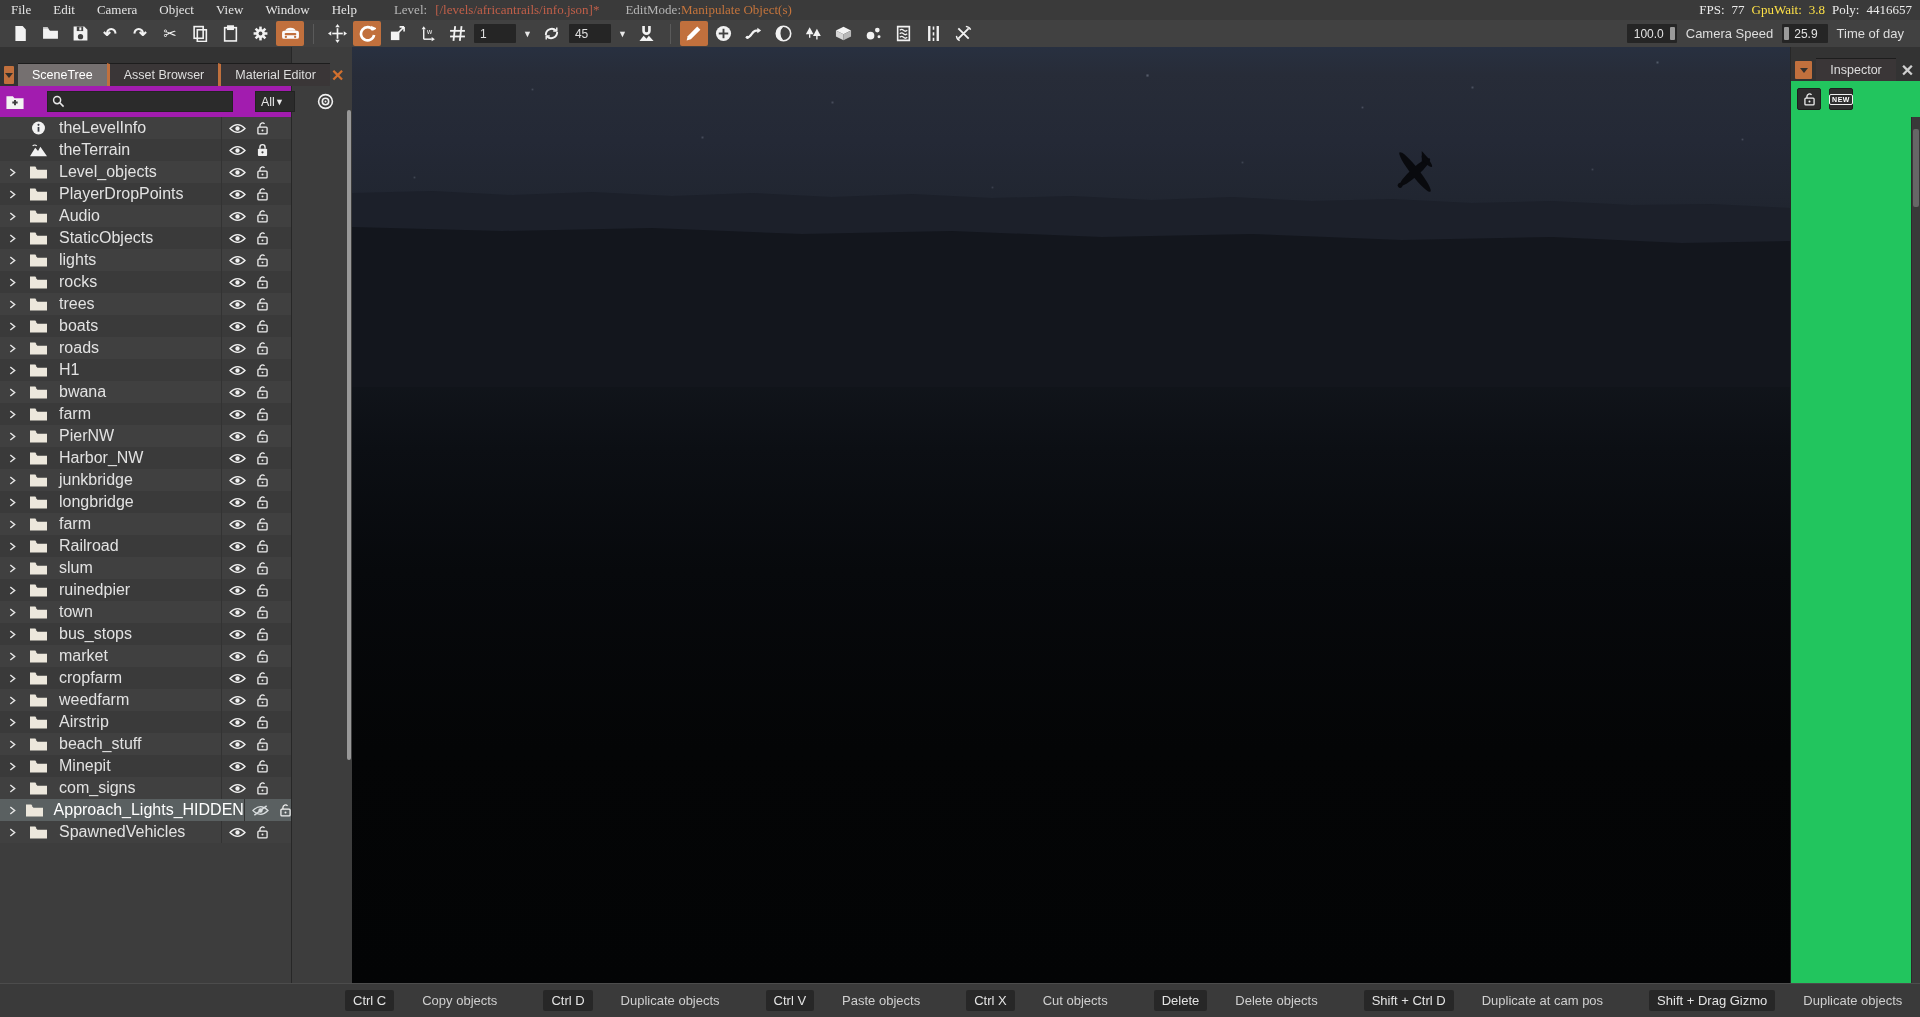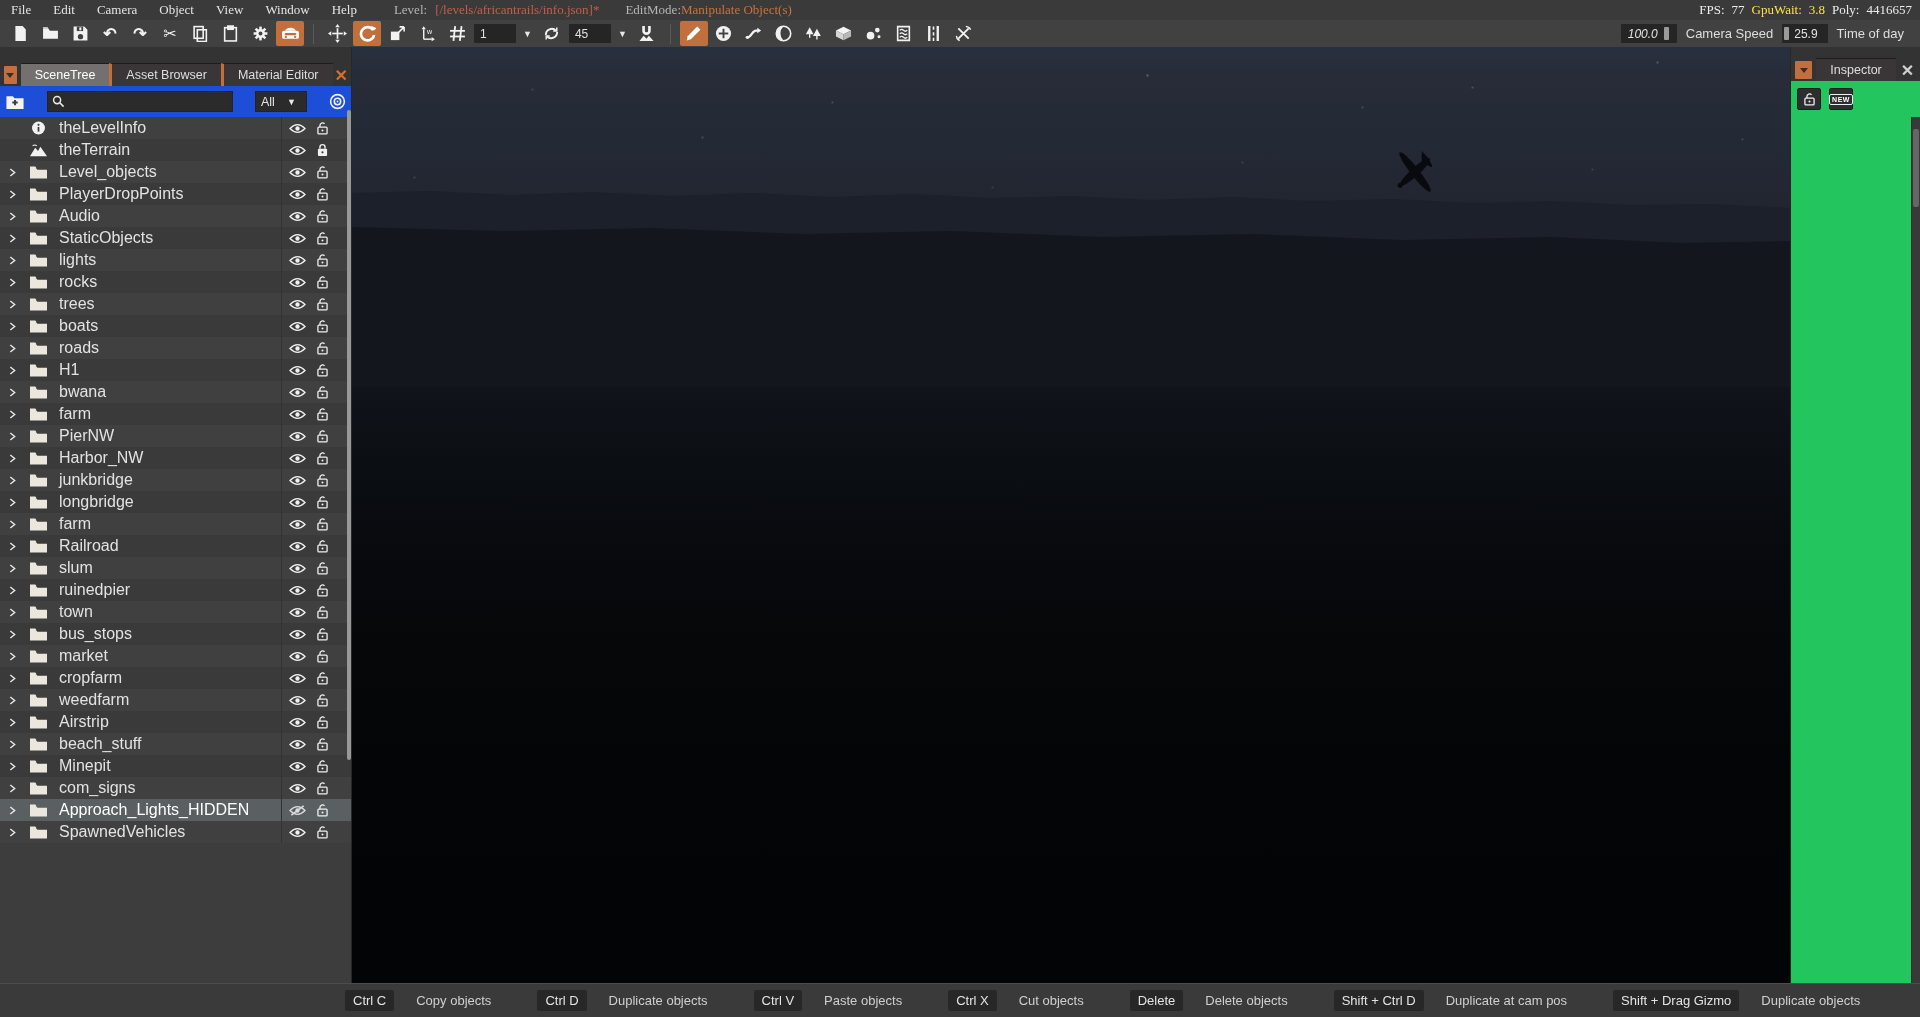--- a/index.html
+++ b/index.html
@@ -22,37 +22,37 @@
   .tbtn.big svg{width:19px;height:19px;}
   .tbtn.active{background:#c1703d;}
   .tbtn .gly{color:#f2f2f2;font-size:16px;line-height:1;}
   .tsep{width:1px;height:20px;background:#5a5a5a;margin:0 8px;}
   .tbox{height:19px;min-width:30px;background:#252525;color:#e0e0e0;font-size:12px;
         display:flex;align-items:center;padding:0 6px;margin:0 2px;border-radius:1px;}
   .dd-arrow{color:#e8e8e8;font-size:9px;margin:0 5px;}
   .cam-group{margin-left:auto;display:flex;align-items:center;gap:9px;padding-right:16px;font-size:13px;color:#dedede;}
   .slider{height:19px;background:#252525;display:flex;align-items:center;font-size:12px;color:#e2e2e2;border-radius:1px;}
   .slider .thumb{width:5px;height:13px;background:#9a9a9a;border-radius:1px;}
-  .slider.right-thumb{padding:0 8px 0 7px;font-style:italic;}  .slider.right-thumb .thumb{margin-left:6px;}
+  .slider.right-thumb{padding:0 2px 0 7px;}  .slider.right-thumb .thumb{margin-left:6px;}
   .slider.left-thumb{padding:0 10px 0 2px;}  .slider.left-thumb .thumb{margin-right:5px;}
   
-  .dock-left{position:absolute;left:0;top:47px;width:352px;bottom:34px;background:#3d3d3d;
+  .dock-left{position:absolute;left:0;top:47px;width:292px;bottom:34px;background:#3d3d3d;
              border-right:1px solid #272727;display:flex;flex-direction:column;box-sizing:border-box;}
   .tabstrip{height:39px;background:#333;display:flex;align-items:flex-end;padding:0 2px;gap:0;}
   .pane-dd{width:18px;height:18px;background:#c1703d;display:flex;align-items:center;justify-content:center;
            margin:0 4px 2px 2px;border-radius:1px;}
   .pane-dd svg{width:10px;height:10px;}
   .tab{height:22px;padding:0 14px;display:flex;align-items:center;font-size:12.5px;color:#dedede;
        background:#3a3637;border-top:1px solid #1d1d1d;white-space:nowrap;}
   .tab + .tab{border-left:3px solid #c1703d;}
   .tab.active{background:#757070;color:#fff;border-left:none;}
   .tab-close{width:22px;height:22px;display:flex;align-items:center;justify-content:center;
              color:#d2702e;font-size:16px;font-weight:bold;margin-left:1px;}
   .dock-right .tab-close{color:#cfcfcf;}
-  .searchrow{height:27px;display:flex;align-items:center;gap:22px;padding:2px 5px;background:#1d4ed8;}
+  .searchrow{height:27px;display:flex;align-items:center;gap:22px;padding:2px 5px;background:#a21caf;}
   .iconbtn{display:flex;align-items:center;justify-content:center;}
   .search-wrap{flex:1;height:19px;background:#2b2b2b;border:1px solid #232323;display:flex;align-items:center;padding:0 4px;gap:4px;}
   .search-wrap input{flex:1;background:transparent;border:none;outline:none;color:#e6e6e6;font-size:12px;min-width:0;}
   .all-dd{width:95px;height:19px;background:#2b2b2b;border:1px solid #232323;display:flex;align-items:center;
           padding:0 5px;font-size:12.5px;color:#e6e6e6;}
   .all-dd .dd-arrow{margin-left:auto;}
   .treeheader{height:22px;display:flex;align-items:center;background:#3d3d3d;border-top:1px solid #4a4a4a;
               border-bottom:1px solid #2e2e2e;font-size:13px;color:#e8e8e8;}
   .th-tree{flex:1;padding-left:10px;}
   .th-controls{width:62px;align-self:stretch;display:flex;align-items:center;border-left:1px solid #4f4f4f;padding-left:6px;}
@@ -93,21 +93,21 @@
   .insp-btn{width:22px;height:20px;background:#2e2e2e;border:1px solid #1f1f1f;border-radius:2px;
             display:flex;align-items:center;justify-content:center;}
   .new-badge{font-size:7px;font-weight:bold;color:#fff;border:1px solid #f0f0f0;border-radius:2px;padding:1px 2px;letter-spacing:.5px;}
   .insp-body{flex:1;position:relative;}
   .insp-scrolltrack{position:absolute;right:0;top:0;bottom:0;width:8px;background:#393939;border-left:1px solid #2b2b2b;}
   .insp-scrollthumb{position:absolute;right:1px;top:12px;width:6px;height:78px;background:#666;border-radius:2px;}
   
   .statusbar{position:absolute;left:0;bottom:0;width:1920px;height:34px;background:#3a3a3a;
              border-top:1px solid #4c4c4c;display:flex;align-items:center;gap:46px;
              padding-left:345px;box-sizing:border-box;font-size:13px;color:#cfcfcf;}
-  .sc{display:flex;align-items:center;gap:22px;white-space:nowrap;}
+  .sc{display:flex;align-items:center;gap:28px;white-space:nowrap;}
   .keys{background:#272727;color:#e3e3e3;padding:3px 8px;border-radius:2px;}
 </style>
 </head>
 <body>
 
 <div id="app">
 
   <div class="menubar">
     <div id="menu-items" style="display:flex;">
         <span class="menu-item">File</span>

